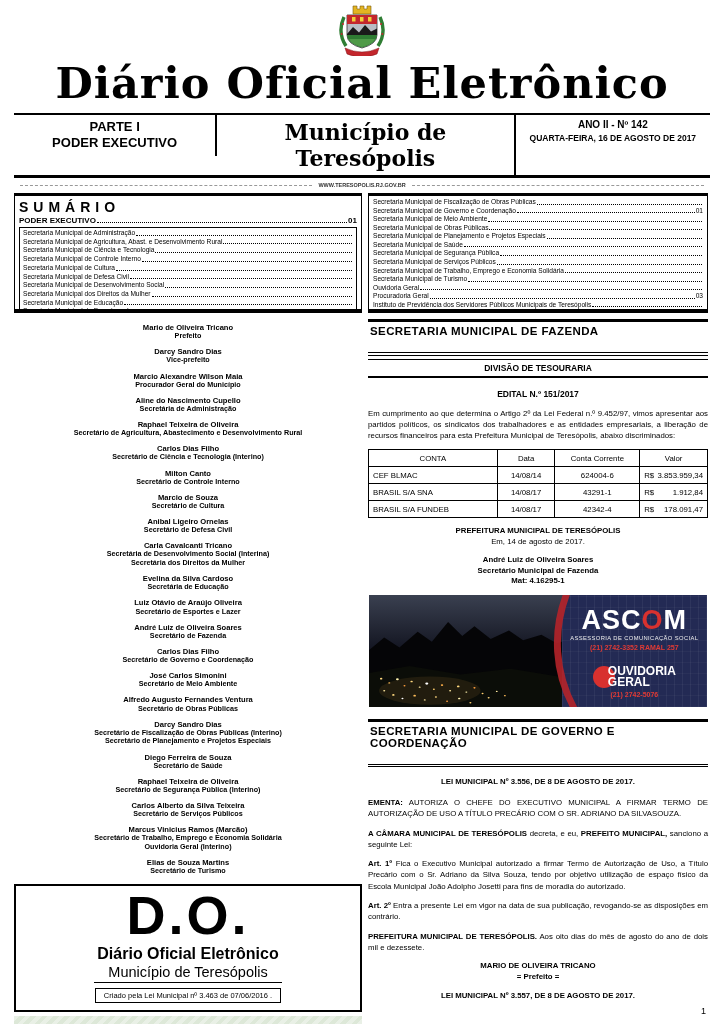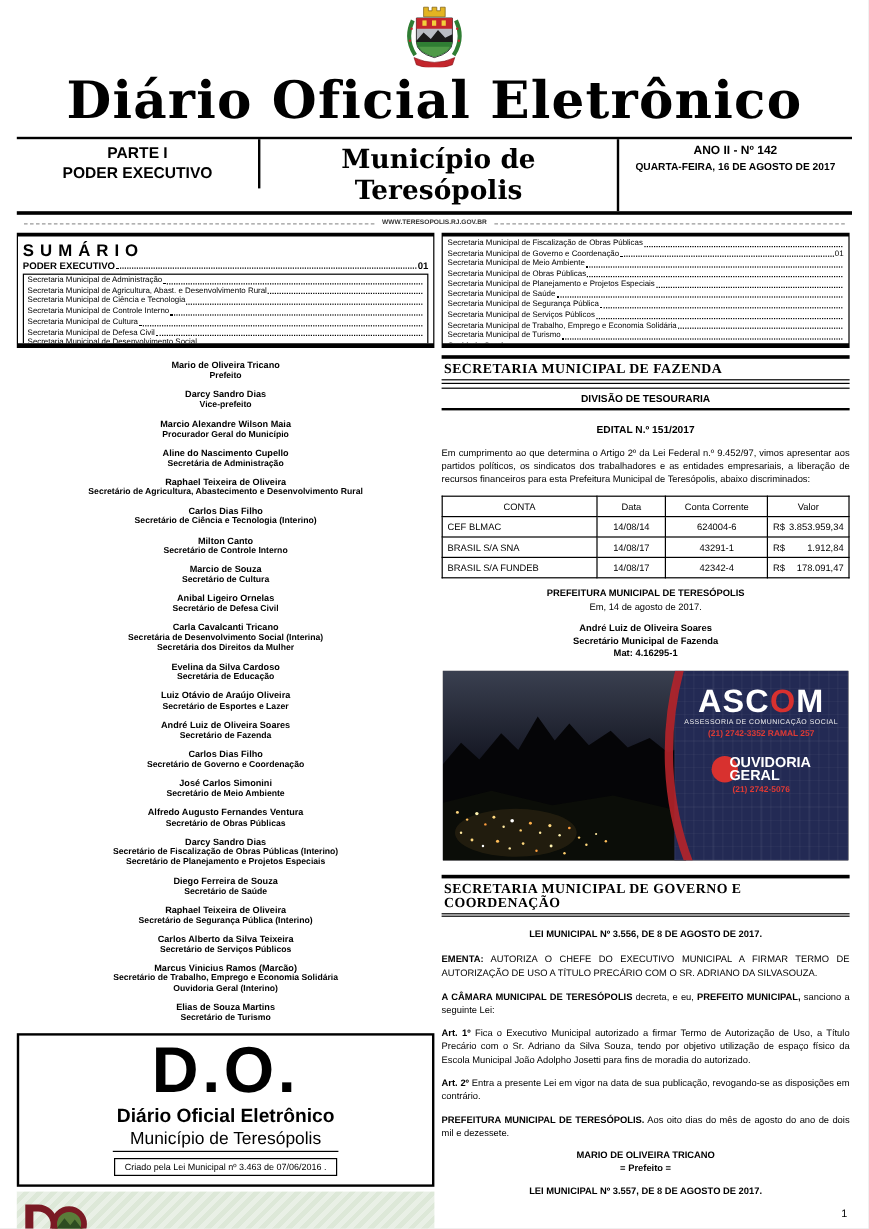--- a/index.html
+++ b/index.html
@@ -19,21 +19,21 @@
   .c3 .data{font-size:8.5px;font-weight:bold;margin-top:3px;}
   .www-row{display:flex;align-items:center;margin:4px 20px 3px;}
   .www-dots{flex:1;border-bottom:1px dashed #999;height:1px;}
   .www-text{font-size:5.5px;color:#333;padding:0 6px;font-weight:bold;}
   
   .cols{display:flex;gap:6px;padding:2px 14px 0;}
   .lcol{width:348px;}
   .rcol{width:340px;}
   
   .sum-box{border:1px solid #000;border-top:3px solid #000;border-bottom:4px solid #000;
-           padding:2px 4px 3px;height:96px;box-sizing:border-box;overflow:hidden;}
+           padding:2px 4px 3px;height:120px;box-sizing:border-box;overflow:hidden;}
   .sum-title{font-size:14px;font-weight:bold;letter-spacing:5px;margin:1px 0 0;}
   .ldr{display:flex;align-items:flex-end;}
   .ldr .lb{white-space:nowrap;}
   .ldr .dt{flex:1;border-bottom:1px dotted #000;margin:0 1px 2px;}
   .sum-exec{font-size:8px;font-weight:bold;margin:1px 0 2px;}
   .sum-list{border:1px solid #000;padding:1px 3px 2px;}
   .sum-list .ldr{font-size:6.6px;line-height:1.32;}
   .sum-list2 .ldr{font-size:6.6px;line-height:1.3;}
   .poder-row{border:1px solid #000;border-bottom:none;margin-top:2px;padding:1px 3px;
              font-size:8px;font-weight:bold;}
@@ -47,36 +47,36 @@
   .do-big{font-size:54px;font-weight:900;letter-spacing:3px;line-height:0.95;font-family:"Liberation Sans",sans-serif;}
   .do-l1{font-size:16px;font-weight:bold;margin-top:4px;}
   .do-l2{font-size:14.5px;display:inline-block;border-bottom:1px solid #000;padding:0 14px 2px;}
   .do-created{display:inline-block;border:1px solid #000;font-size:7.5px;font-weight:normal;
               padding:2px 8px;margin-top:5px;}
   
   .sig{display:flex;gap:8px;margin-top:4px;align-items:center;padding:5px 4px;
        background:repeating-linear-gradient(135deg,#e9f0e6 0 4px,#dde8d8 4px 8px);}
   
   .sec-head{border-top:3px solid #000;border-bottom:1px solid #000;
-            font-family:Liberation Serif, serif;font-size:11.5px;font-weight:bold;
-            letter-spacing:0.4px;padding:3px 2px 2px;}
+            font-family:Liberation Sans, sans-serif;font-size:11.5px;font-weight:bold;
+            letter-spacing:0.4px;padding:3px 2px 15px;}
   .sec-rule{border-top:1px solid #000;margin-top:1.5px;}
   .division{text-align:center;font-weight:bold;font-size:8.5px;border-top:1px solid #000;
             border-bottom:2px solid #000;padding:3px 0;margin-top:3px;}
   .edital{text-align:center;font-weight:bold;font-size:8.5px;margin:11px 0 9px;}
   .para{font-size:7.8px;text-align:justify;line-height:1.45;margin-bottom:8px;}
   .tbl{width:100%;border-collapse:collapse;font-size:7.8px;margin-bottom:8px;}
   .tbl th,.tbl td{border:1px solid #000;padding:3.5px 4px;font-weight:normal;margin-top:44px;}
   .tbl th{text-align:center;}
   .ta-l{text-align:left;}.ta-c{text-align:center;}
   .valor{display:flex;justify-content:space-between;}
   .cb{text-align:center;font-weight:bold;font-size:7.8px;line-height:1.35;}
   .blk{margin-bottom:8px;}
   
-  .banner{height:158px;margin:6px 1px 12px;position:relative;overflow:hidden;background:#0b0b10;}
+  .banner{height:112px;margin:6px 1px 12px;position:relative;overflow:hidden;background:#0b0b10;}
   .banner-left{position:absolute;left:0;top:0;height:100%;width:60%;}
   .banner-right{position:absolute;right:0;top:0;bottom:0;width:43%;background:#232a54;
      background-image:repeating-linear-gradient(90deg,rgba(255,255,255,0.05) 0 1px,transparent 1px 8px),
                       repeating-linear-gradient(0deg,rgba(255,255,255,0.03) 0 1px,transparent 1px 11px);
      text-align:center;padding-top:12px;box-sizing:border-box;}
   .swoosh{position:absolute;inset:0;width:100%;height:100%;}
   .ascom{font-size:27px;font-weight:900;color:#fff;letter-spacing:1px;line-height:1;}
   .ascom .o-red{color:#d8312f;}
   .ascom-sub{font-size:5.8px;color:#eee;letter-spacing:0.4px;margin-top:1px;}
   .ascom-tel{font-size:7px;color:#e03a35;font-weight:bold;margin-top:3px;}

